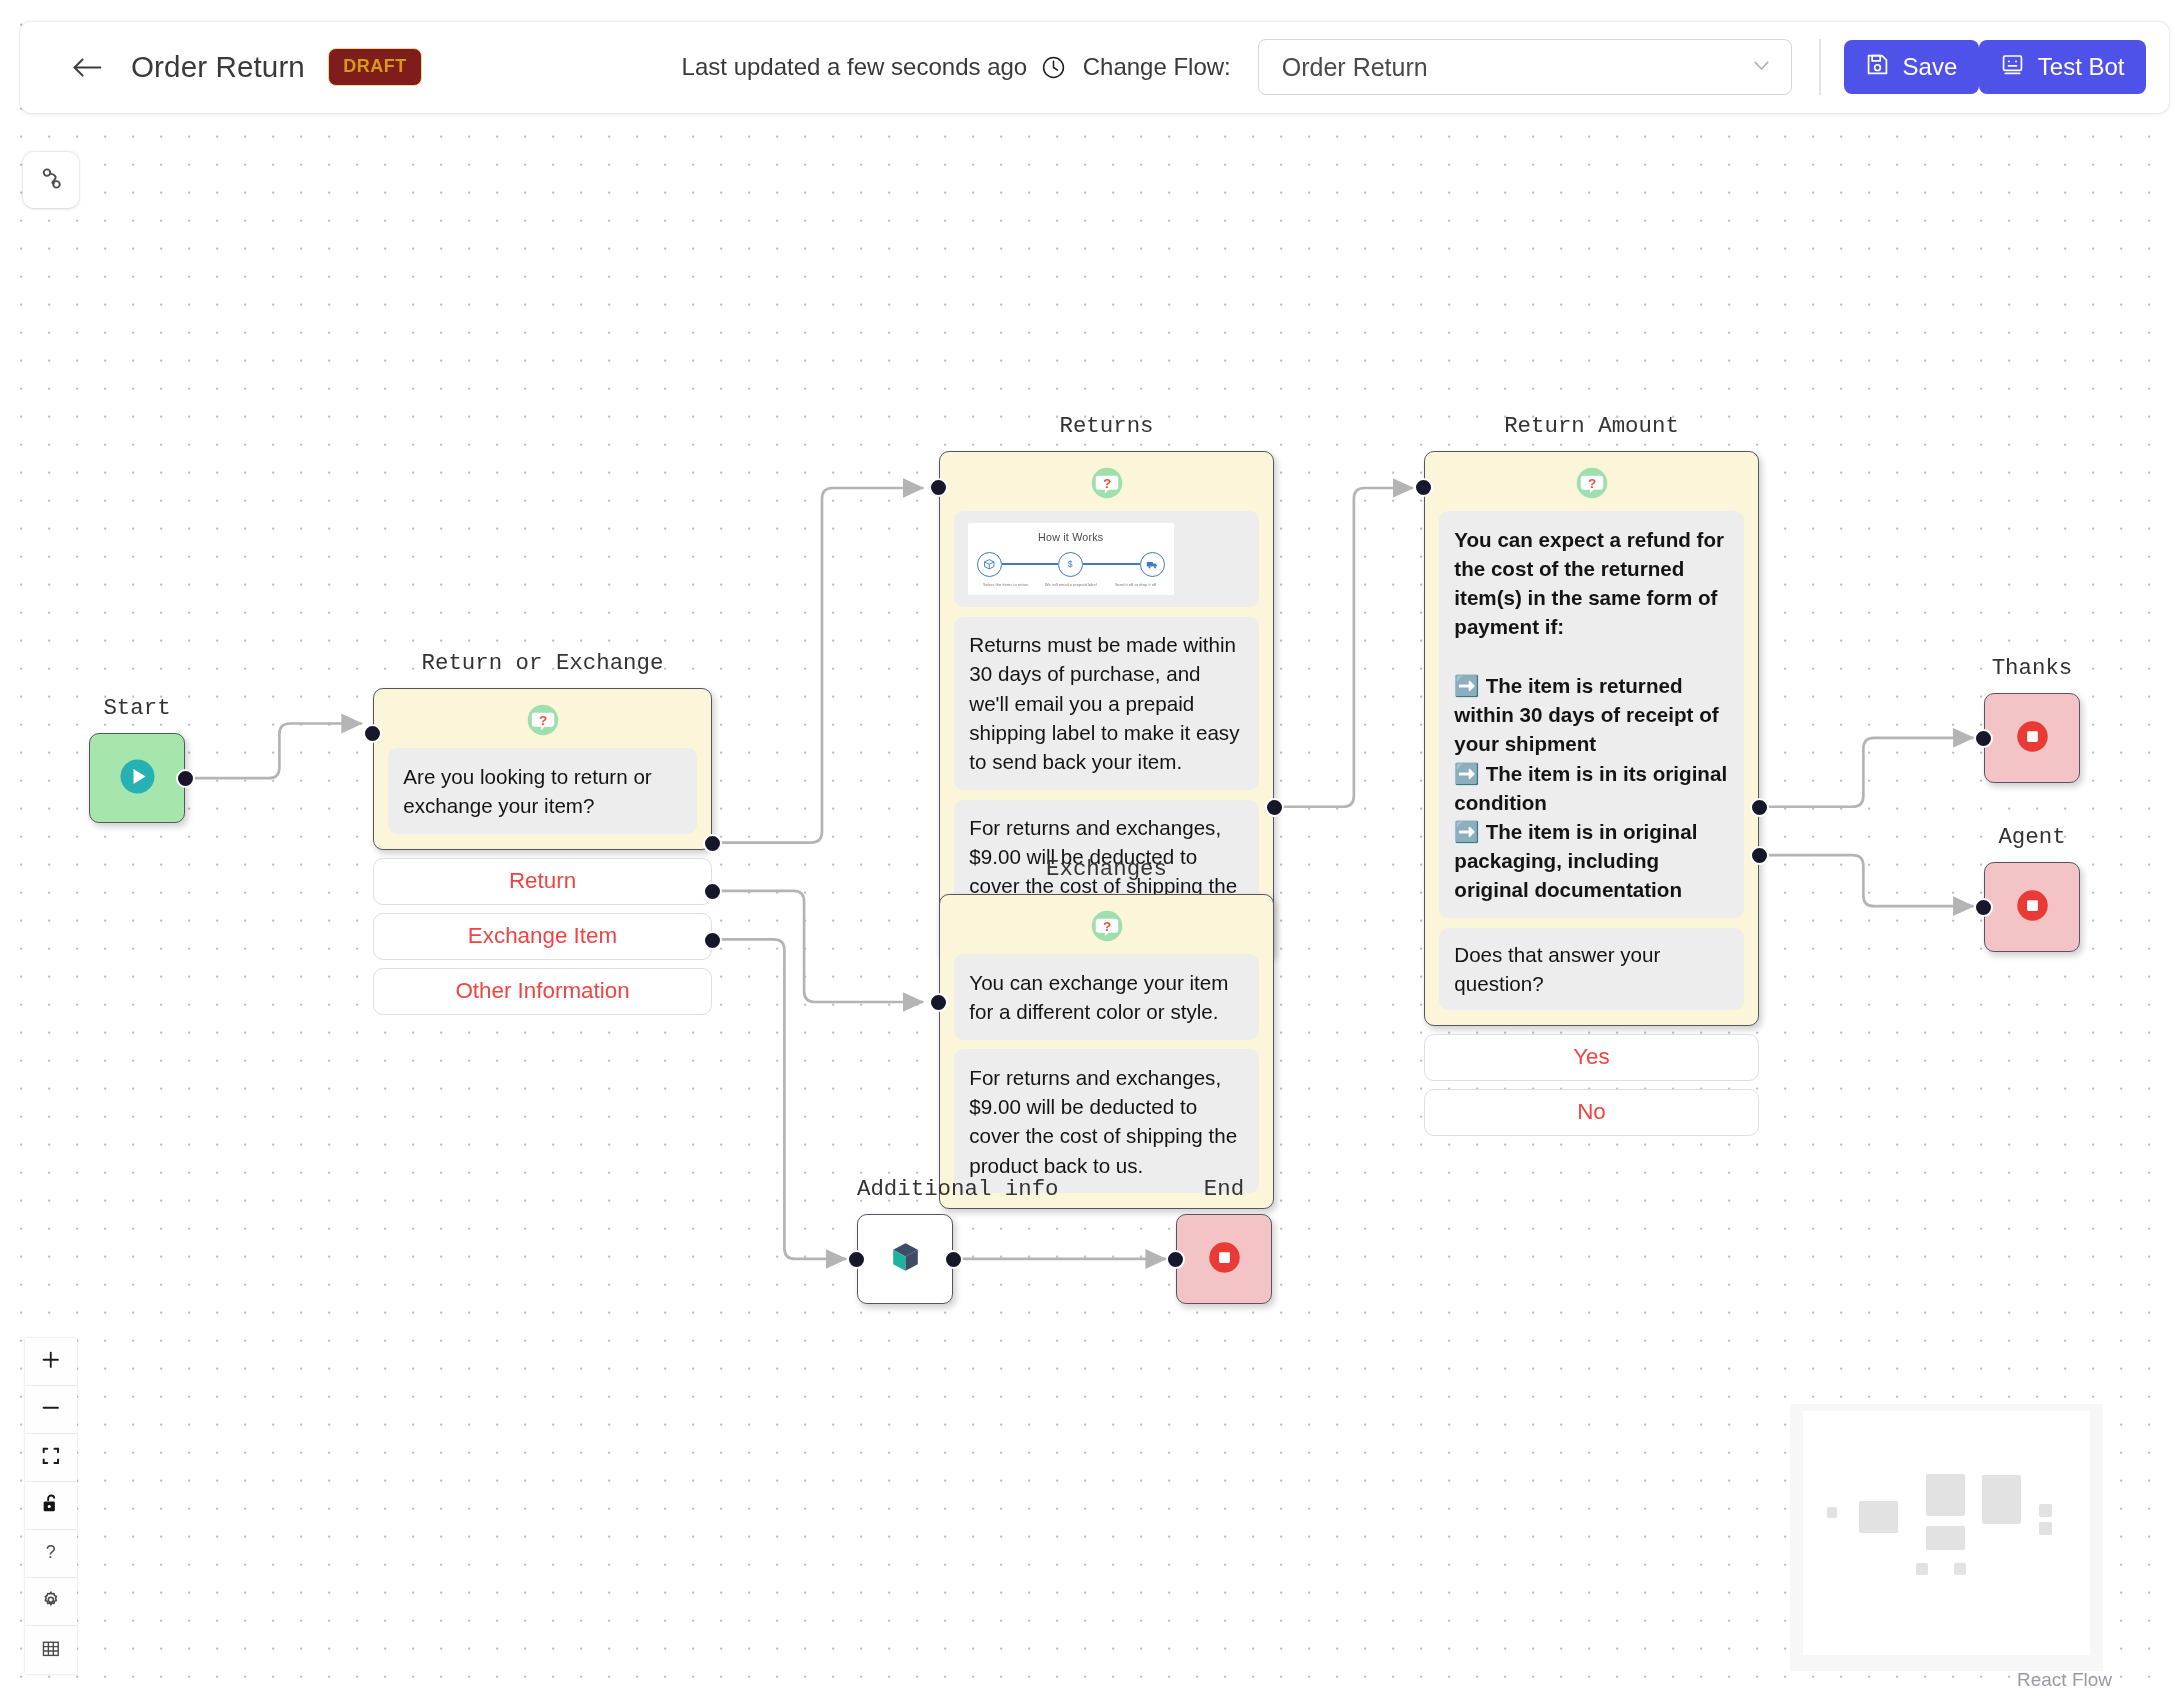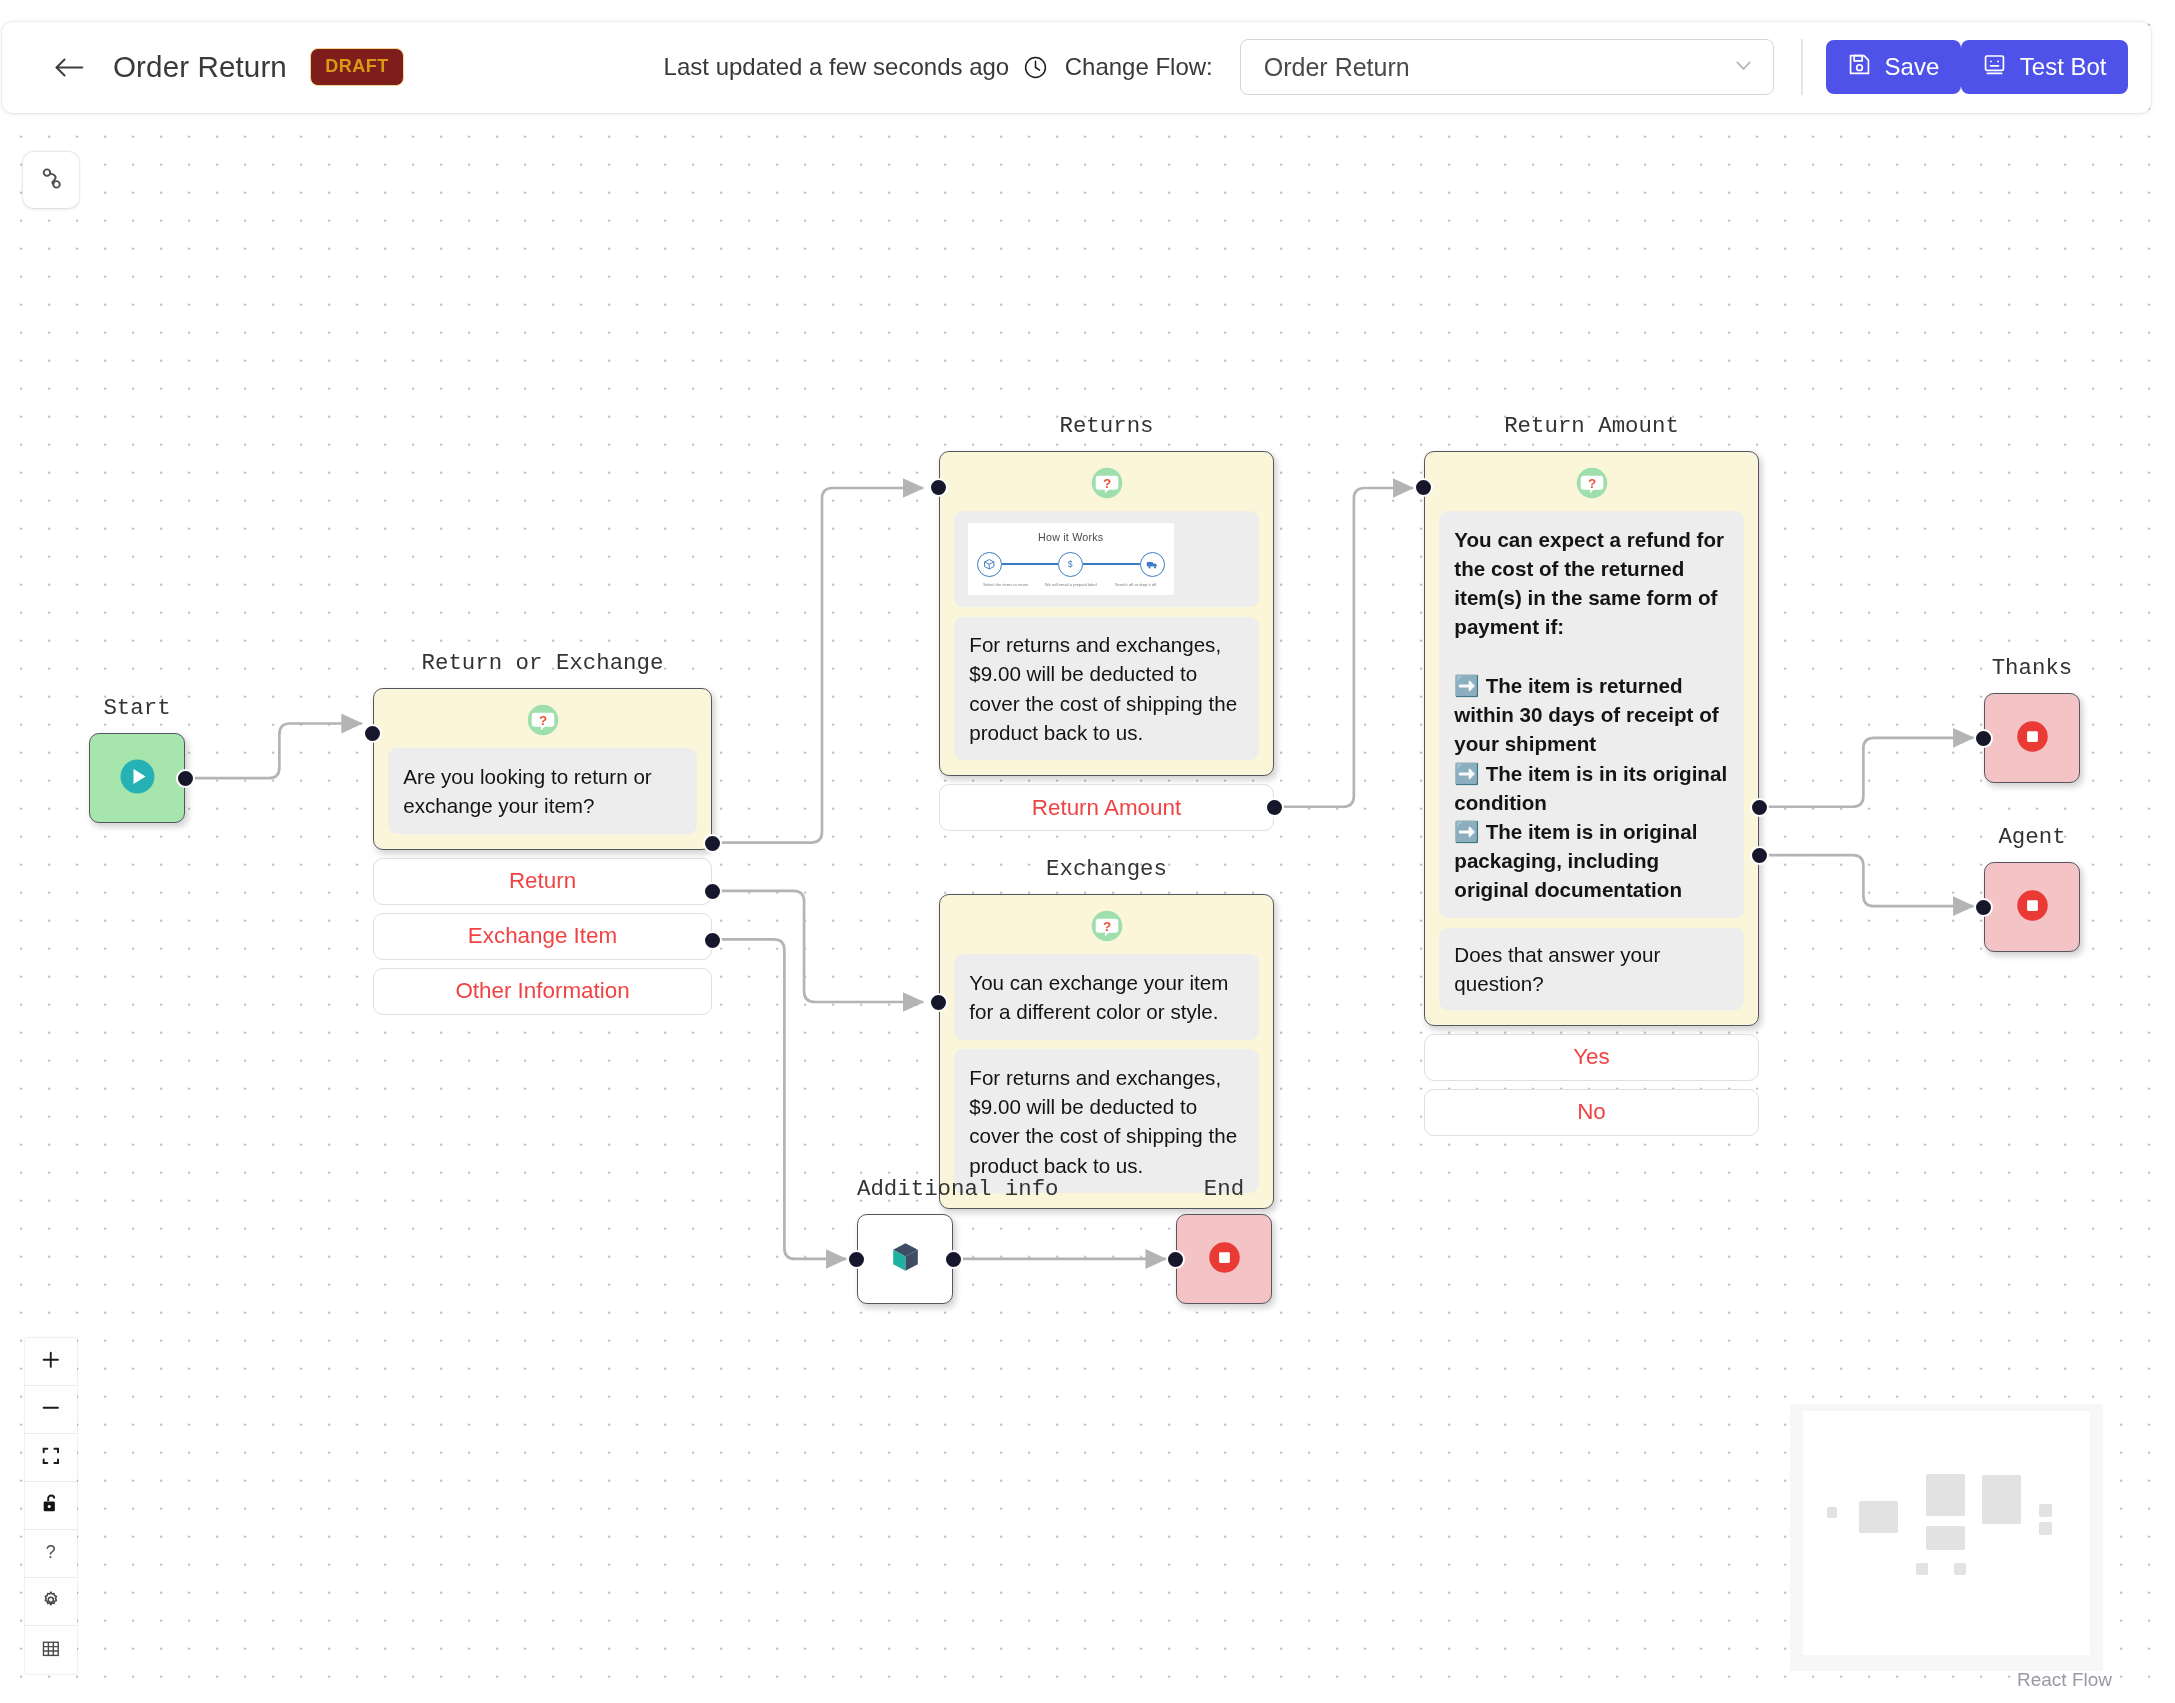--- a/index.html
+++ b/index.html
@@ -18,21 +18,21 @@
     inset: 0;
     background-color: #ffffff;
     background-image: radial-gradient(circle, #b9b9c6 1.3px, transparent 1.3px);
     background-size: 28px 28px;
     background-position: 7.2px 10.7px;
   }
 
   
   #topbar {
     position: absolute;
-    left: 2px; top: 21.5px;
+    left: 20px; top: 21.5px;
     width: 2149px; height: 91px;
     background: #ffffff;
     border-radius: 10.7px;
     box-shadow: 0 0.9px 4.5px rgba(0,0,0,.10), 0 0 0 0.9px rgba(0,0,0,.03);
     display: flex;
     align-items: center;
     padding: 0 23px 0 48px;
     z-index: 40;
   }
   .back-arrow {
@@ -340,20 +340,21 @@
               </svg>
             </span>
           </div>
           <div class="hiw-captions">
             <span class="hiw-cap">Select the items to return</span>
             <span class="hiw-cap">We will email a prepaid label</span>
             <span class="hiw-cap">Send it off or drop it off</span>
           </div>
         </div>
       </div>
+      <div class="bubble">Returns must be made within 30 days of purchase, and we'll email you a prepaid shipping label to make it easy to send back your item.</div>
       <div class="bubble">For returns and exchanges, $9.00 will be deducted to cover the cost of shipping the product back to us.</div>
     </div>
     <div class="opt-btn" style="width:335px;">Return Amount</div>
     <div class="handle" style="left:-9.9px; top:27px;"></div>
     <div class="handle" style="left:326px; top:347px;"></div>
   </div>
 
   <div class="node-group" style="left:1424px; top:451px;">
     <div class="node-title">Return Amount</div>
     <div class="msg-card" style="width:335px;">

